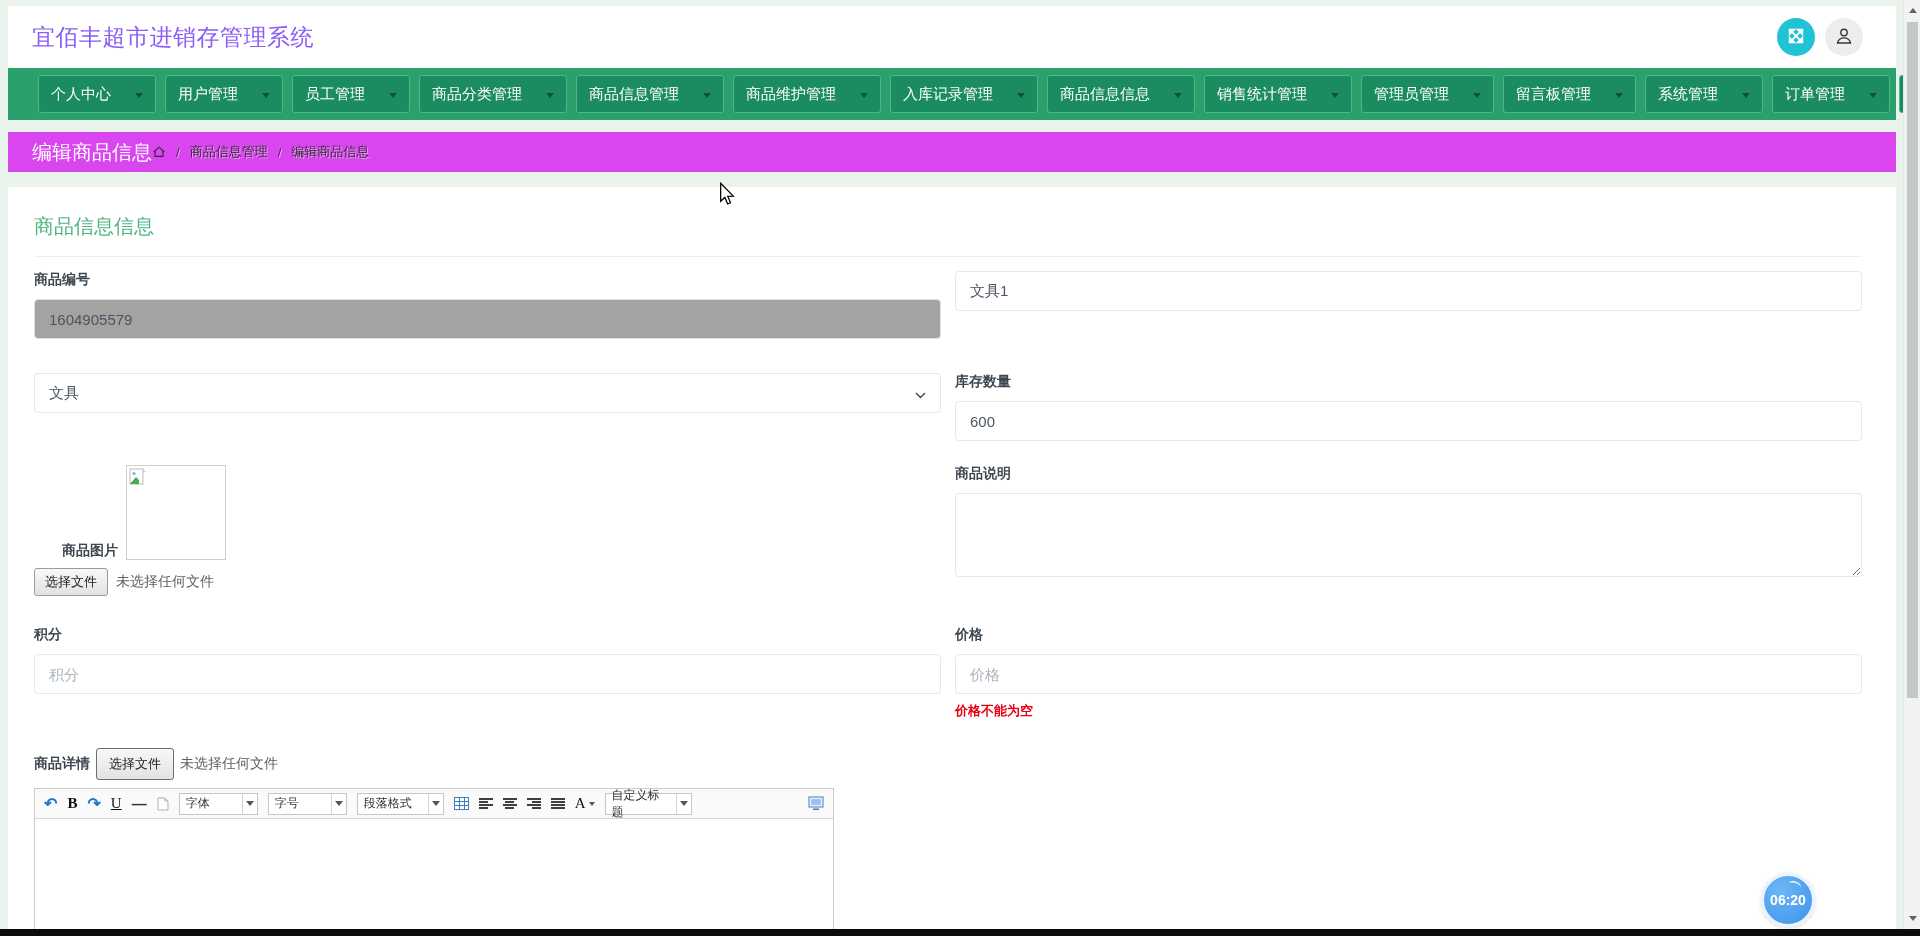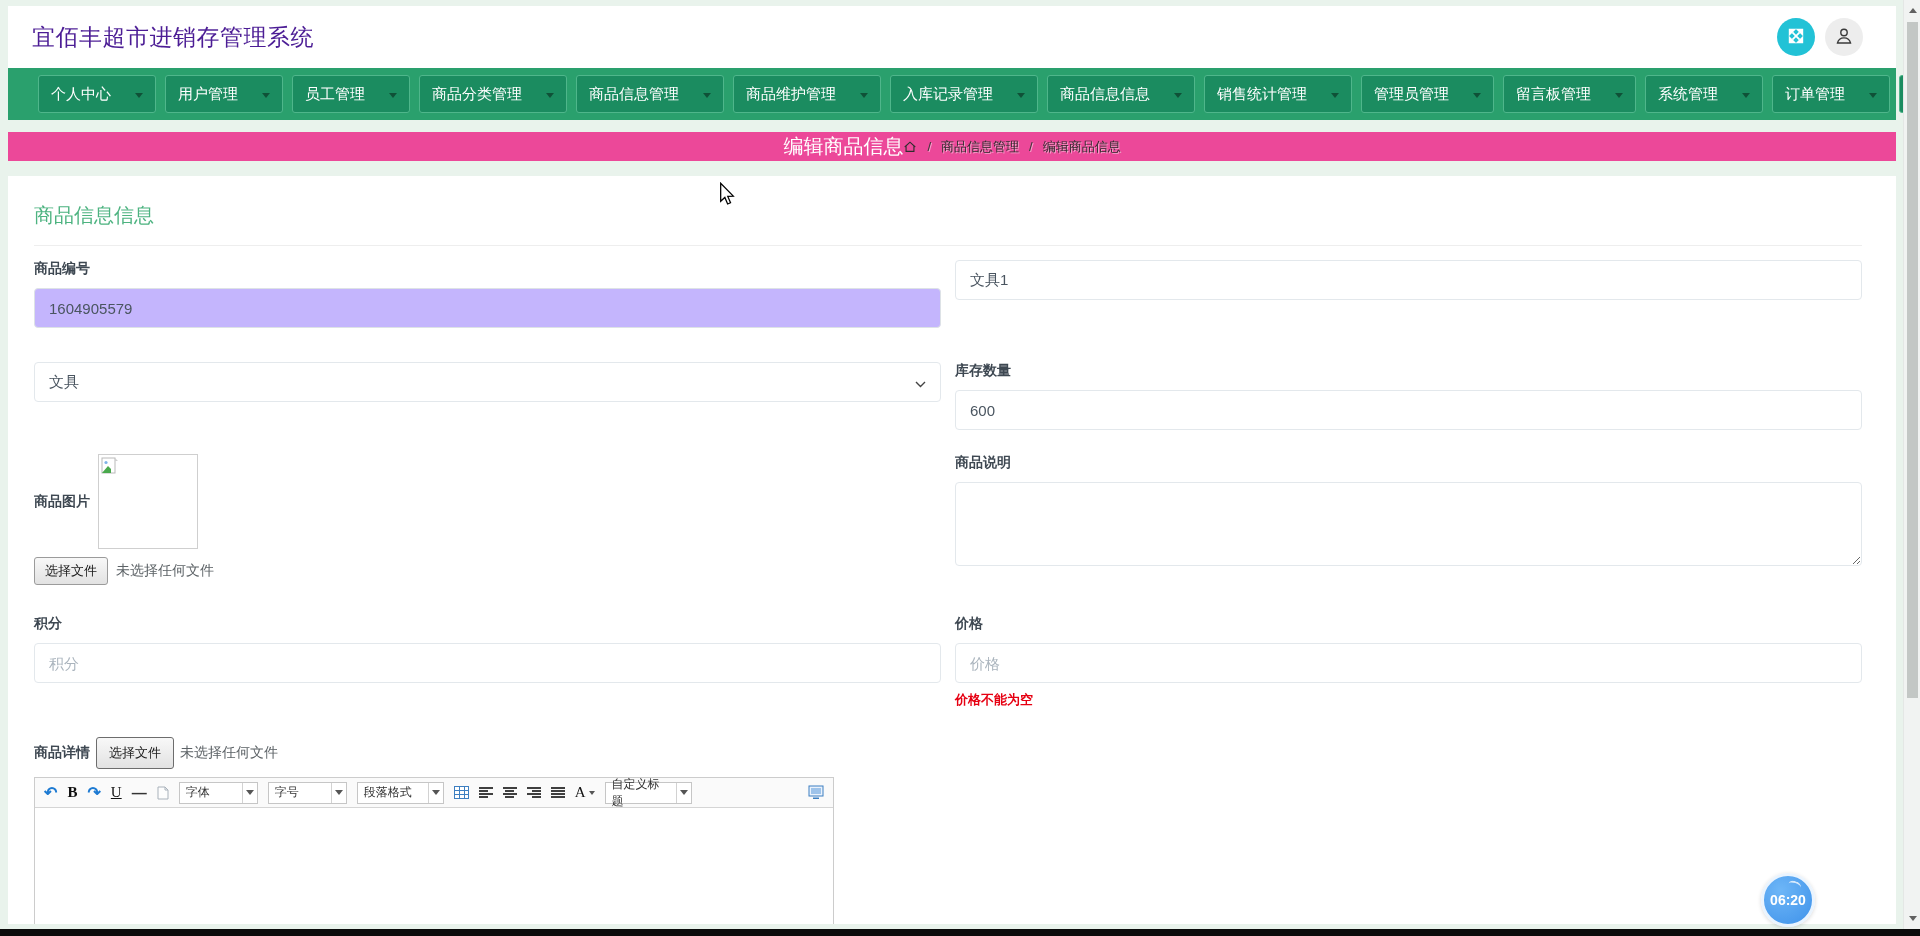--- a/index.html
+++ b/index.html
@@ -4,38 +4,38 @@
 <style>
   * { box-sizing: border-box; }
   html,body { margin:0; padding:0; width:1920px; height:936px; overflow:hidden;
     background:#e9f3ec; font-family:"Liberation Sans", sans-serif; position:relative; }
 
   .app { position:absolute; left:8px; top:6px; width:1888px; }
 
   
   .topbar { background:#fff; height:62px; display:flex; align-items:center;
     justify-content:space-between; padding:0 33px 0 24px; }
-  .app-title { font-size:23px; color:#4c1d95; font-weight:500; letter-spacing:.5px; }
+  .app-title { font-size:23px; color:#8b5cf6; font-weight:500; letter-spacing:.5px; }
   .topbar-actions { display:flex; align-items:center; gap:10px; }
   .circle-btn { width:38px; height:38px; border-radius:50%; border:none; cursor:pointer;
     display:flex; align-items:center; justify-content:center; padding:0; }
   .circle-btn.fullscreen { background:#22c2d6; }
   .circle-btn.user { background:#ededed; }
 
   
   .nav { background:#2aa06d; height:52px; display:flex; align-items:center; padding-left:30px; }
   .nav-item { background:#1b8c60; border:1px solid #4fb68b; border-radius:3px; color:#fff;
     font-size:15px; padding:0 12px; height:38px; margin-right:9px; display:flex;
     align-items:center; gap:24px; cursor:pointer; white-space:nowrap; }
   .caret { width:0; height:0; border-left:4px solid transparent; border-right:4px solid transparent;
     border-top:5px solid rgba(0,0,0,.42); margin-top:2px; }
 
   
-  .pagebar { margin-top:12px; background:#ec4899; height:29px; display:flex;
-    align-items:center; justify-content:center; padding:0 24px; }
+  .pagebar { margin-top:12px; background:#d946ef; height:40px; display:flex;
+    align-items:center; justify-content:flex-start; padding:0 24px; }
   .page-title { color:#fff; font-size:20px; }
   .breadcrumb { display:flex; align-items:center; gap:10px; font-size:13px;
     color:#2e2e2e; text-shadow:1px 1px 0 rgba(255,255,255,.5); }
   .breadcrumb .sep { color:#3a3a3a; }
   .bc-link { cursor:pointer; }
   .bc-home { display:flex; align-items:center; cursor:pointer; }
 
   
   .card { margin-top:15px; background:#fff; height:748px; padding:26px 34px 0 26px; overflow:hidden; }
   .section-title { margin:0; color:#4db380; font-size:20px; font-weight:500;
@@ -45,27 +45,27 @@
   .form-row.r1 { margin-top:14px; }
   .form-row.r2 { margin-top:34px; }
   .form-row.r3 { margin-top:24px; align-items:flex-start; }
   .form-row.r4 { margin-top:30px; }
   .field { flex:1; min-width:0; }
   .f-label { display:block; font-size:14px; font-weight:700; color:#3e4852; margin-bottom:10px; }
   .input { width:100%; height:40px; border:1px solid #e3e8ec; border-radius:4px;
     padding:0 14px; font-size:15px; color:#4a5560; background:#fff; outline:none;
     font-family:"Liberation Sans",sans-serif; }
   .input::placeholder { color:#aab4bd; }
-  .input.readonly { background:#c4b5fd; border-color:#dde2e6; }
+  .input.readonly { background:#a3a3a3; border-color:#dde2e6; }
   textarea.input { height:84px; padding:10px 14px; resize:both; display:block; }
   .select { height:40px; border:1px solid #e3e8ec; border-radius:4px; display:flex;
     align-items:center; justify-content:space-between; padding:13px 14px; font-size:15px;
     color:#4a5560; cursor:pointer; background:#fff; }
 
-  .image-field { display:flex; align-items:center; }
+  .image-field { display:flex; align-items:flex-end;margin-left:28px; }
   .image-field .f-label { margin:0 8px 0 0; }
   .img-box { width:100px; height:95px; background:#fff; border:1px solid #cfcfcf; position:relative; }
   .img-box svg { position:absolute; left:2px; top:2px; }
   .file-line { margin-top:8px; display:flex; align-items:center; gap:8px; }
   .file-btn { font-size:13px; color:#1a1a1a; background:linear-gradient(#f8f8f8,#e2e2e2);
     border:1px solid #9b9b9b; border-radius:3px; padding:4px 10px; cursor:pointer;
     font-family:Liberation Serif, serif; }
   .file-status { font-size:14px; color:#5c6266; }
   .error-text { margin-top:8px; color:#e60012; font-size:13px; font-weight:700; }
 

